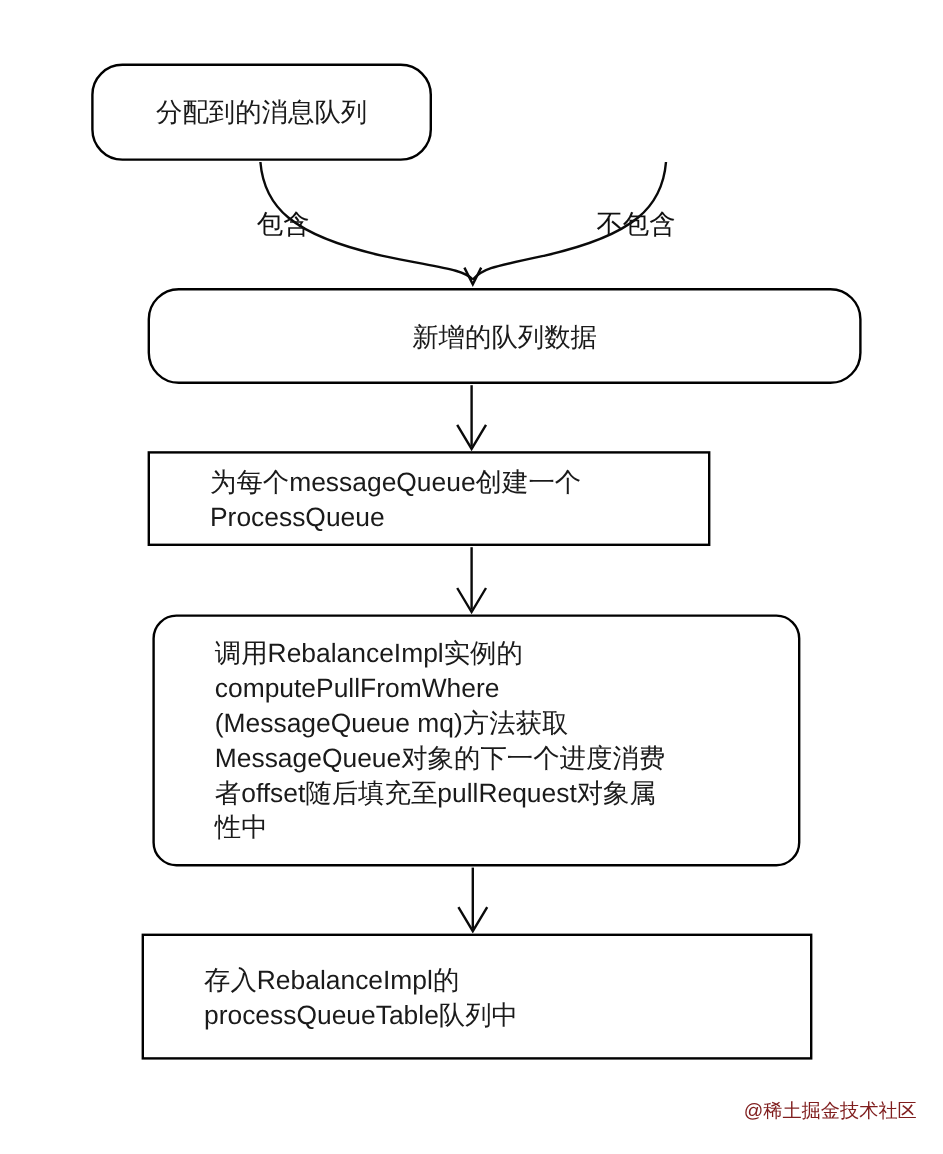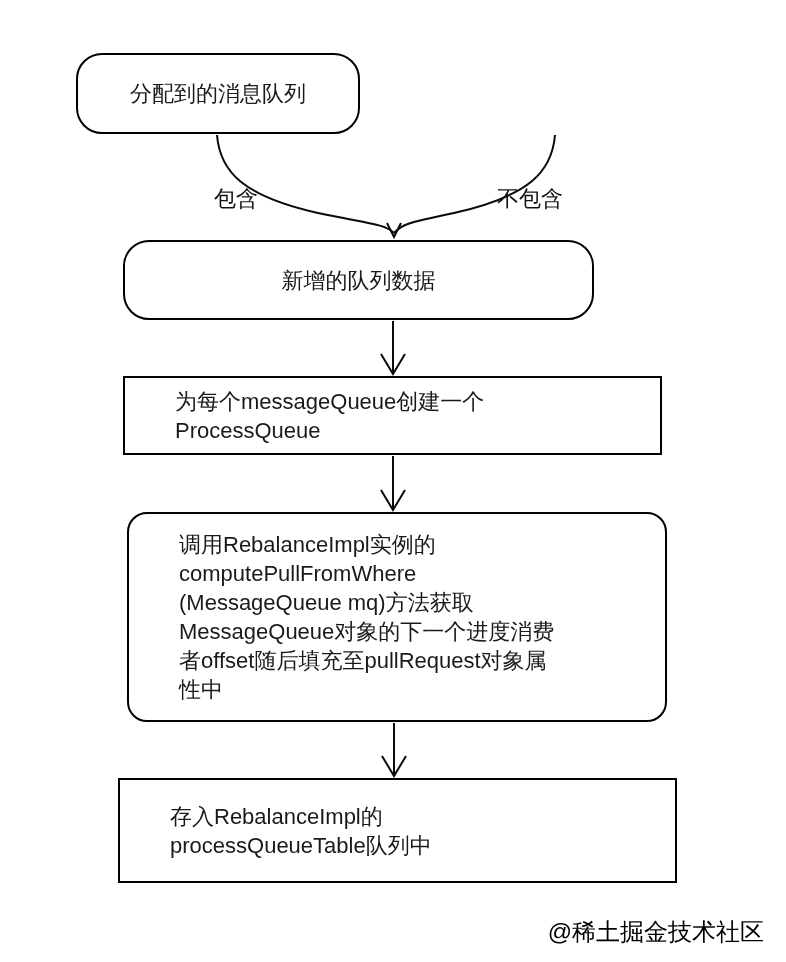--- a/index.html
+++ b/index.html
@@ -44,28 +44,27 @@
     text-align: left;
     padding-left: 50px;
     padding-right: 20px;
   }
   .edge-label {
     position: absolute;
     font-size: 22px;
     line-height: 24px;
     color: #111111;
     white-space: nowrap;
-    margin-top: 12px;
   }
   .watermark {
     position: absolute;
     right: 22px;
     top: 916px;
-    font-size: 24px;
-    color: #000000;
+    font-size: 16px;
+    color: #7f1d1d;
     white-space: nowrap;
   }
 </style>
 </head>
 <body>
 
 <div id="canvas">
 
   <svg id="connectors" viewBox="0 0 786 962" xmlns="http://www.w3.org/2000/svg">
 
@@ -85,23 +84,23 @@
     <path d="M 382 756 L 394 776 L 406 756" fill="none" stroke="#0a0a0a" stroke-width="2"></path>
   </svg>
 
   <div class="node centered" style="left:76px; top:53px; width:284px; height:81px;">分配到的消息队列</div>
 
 
   <span class="edge-label" style="left:214px; top:175px;">包含</span>
 
   <span class="edge-label" style="left:497px; top:175px;">不包含</span>
 
-  <div class="node centered" style="left:123px; top:240px; width:471px; height:80px;">新增的队列数据</div>
+  <div class="node centered" style="left:123px; top:240px; width:595px; height:80px;">新增的队列数据</div>
 
-  <div class="node lefted" style="left:123px; top:376px; width:539px; height:79px;">为每个messageQueue创建一个
+  <div class="node lefted" style="left:123px; top:376px; width:469px; height:79px;">为每个messageQueue创建一个
 ProcessQueue</div>
 
   <div class="node lefted" style="left:127px; top:512px; width:540px; height:210px;border-radius:20px;">调用RebalanceImpl实例的
 computePullFromWhere
 (MessageQueue mq)方法获取
 MessageQueue对象的下一个进度消费
 者offset随后填充至pullRequest对象属
 性中</div>
 
   <div class="node lefted" style="left:118px; top:778px; width:559px; height:105px;">存入RebalanceImpl的

